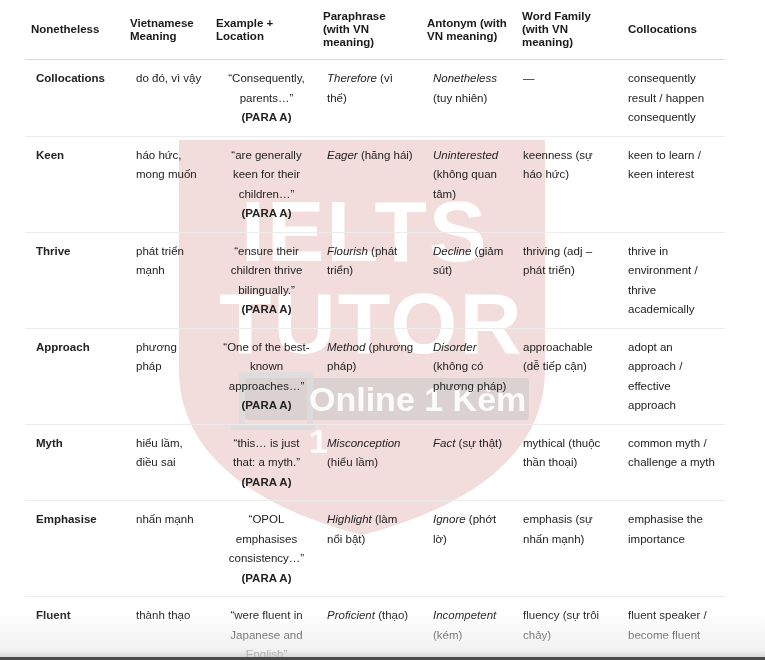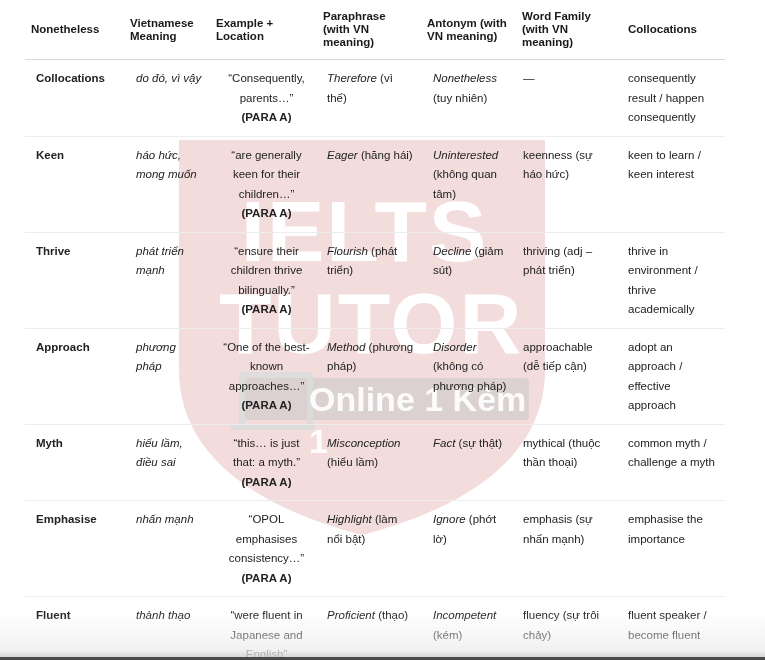--- a/index.html
+++ b/index.html
@@ -13,21 +13,21 @@
   .wm-online { left:130px; top:238px; font-size:34px; line-height:42px; color:rgba(255,255,255,0.9); }
   .wm-laptop { position:absolute; left:60px; top:232px; width:62px; height:46px; border:6px solid rgba(220,220,220,0.9); border-radius:4px; }
   .wm-laptop-base { position:absolute; left:52px; top:284px; width:84px; height:6px; background:rgba(220,220,220,0.9); border-radius:2px; }
   table { position:absolute; left:25px; top:0; border-collapse:collapse; z-index:1; table-layout:fixed; width:700px; }
   th { font-size:11.5px; font-weight:bold; text-align:left; vertical-align:middle; padding:10px 6px 10px 6px; height:36px; line-height:13px; color:#1a1a1a; }
   th.coll { padding-left:20px; }
   td { font-size:11.5px; line-height:19.5px; vertical-align:top; padding:9px 6px 8px 6px; color:#222; }
   tr.head { border-bottom:1px solid #d9d9d9; }
   tr.row { border-bottom:1px solid #ececec; }
   td.vocab { font-weight:bold; padding-left:11px; }
-  td.vn { padding-left:12px;font-style:italic; }
+  td.vn { padding-left:12px; }
   td.ex { padding-left:12px;text-align:center; }
   td.para { padding-left:10px; }
   td.ant { padding-left:12px; }
   td.fam { padding-left:7px; }
   td.coll { padding-left:20px; }
   .it { font-style:italic;text-align:center; }
   .loc { font-weight:bold; display:block; }
   .bottom-fade { position:absolute; left:0; right:0; bottom:0; height:48px; z-index:2;
                  background:linear-gradient(to bottom, rgba(255,255,255,0) 0%, rgba(235,235,235,0.7) 80%, rgba(200,200,200,0.9) 100%); }
   .bottom-bar { position:absolute; left:0; right:0; bottom:0; height:3px; background:#4a4a4a; z-index:3; }

